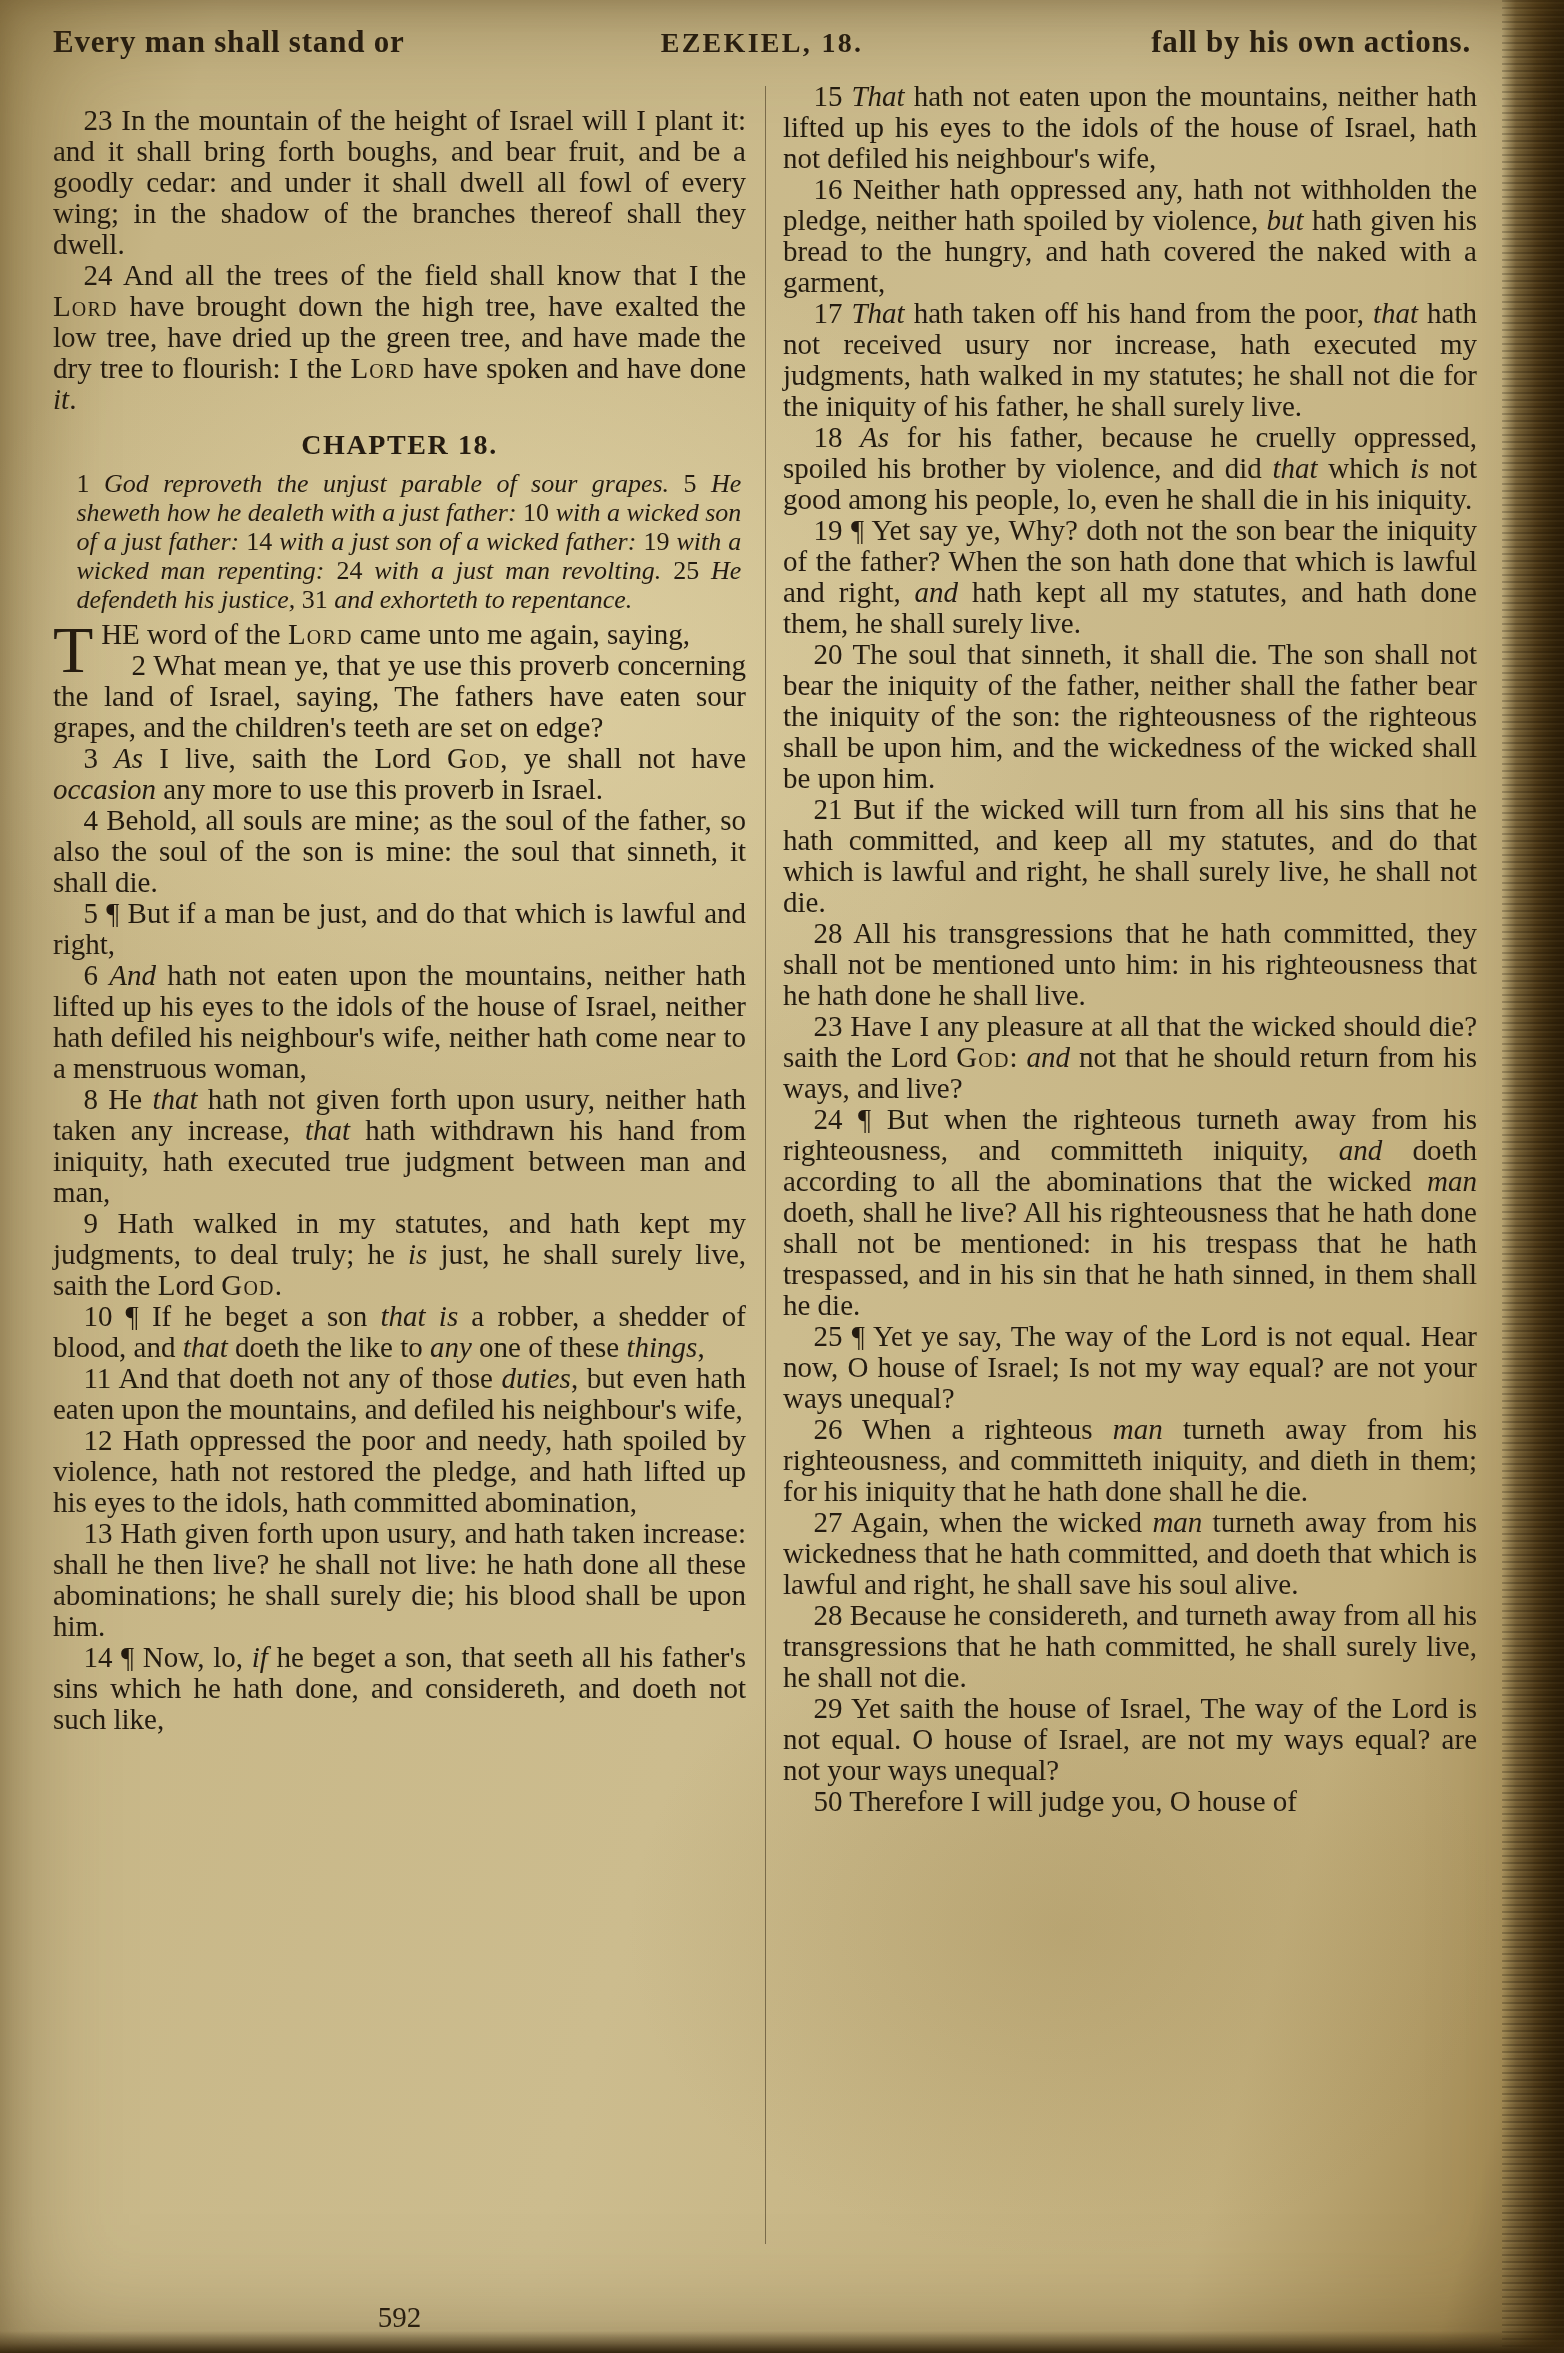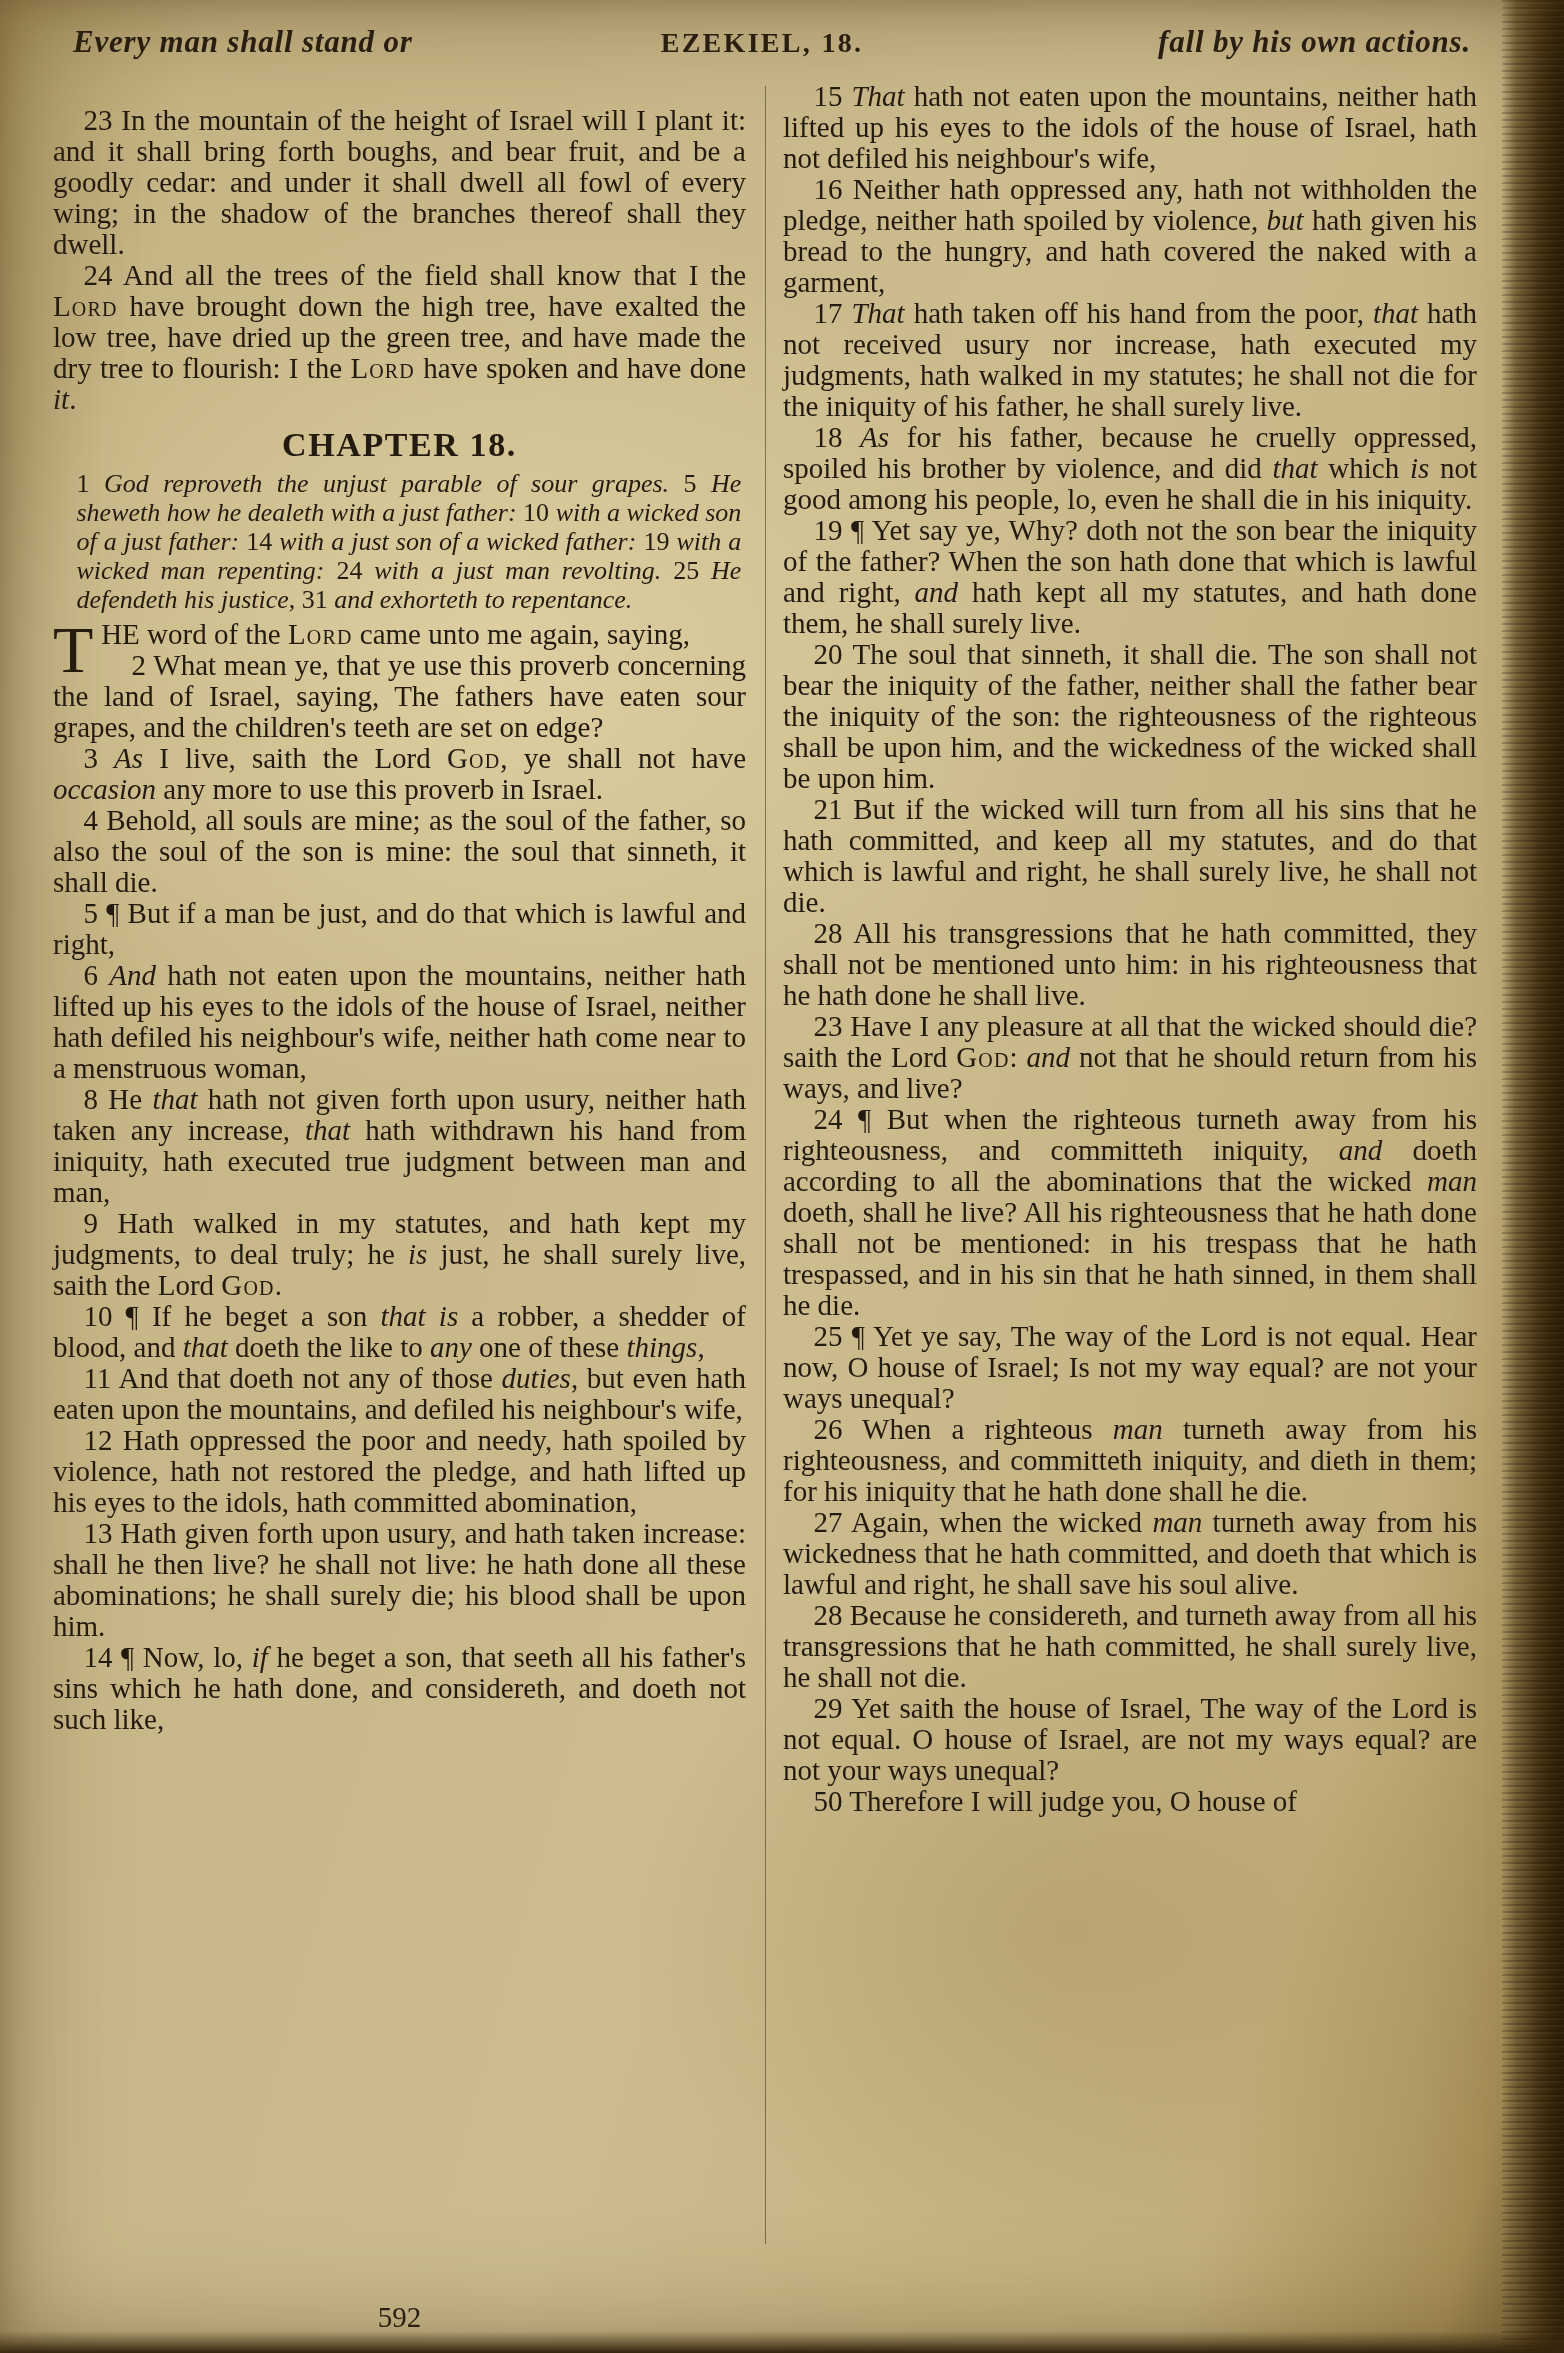--- a/index.html
+++ b/index.html
@@ -14,22 +14,22 @@
     background:
       radial-gradient(ellipse 782px 626px at 32% 28%, rgba(238,226,181,0.55), rgba(238,226,181,0) 72%),
       radial-gradient(ellipse 626px 469px at 68% 82%, rgba(148,124,70,0.28), rgba(148,124,70,0) 70%),
       linear-gradient(105deg, #b29e6a 0%, #c6b585 10%, #ccbc8e 52%, #c3b07e 82%, #a68e58 94%, #6d5830 100%);
   }
   .running-head {
     position: absolute; top: 23.5px; left: 53px; right: 94px;
     display: flex; align-items: baseline;
   }
   .head-left, .head-right {
-    flex: 1 1 0; font-style: italic; font-weight: bold; font-size: 31px;
-    letter-spacing: 0.8px; white-space: nowrap; margin-left: 20px;
+    flex: 1 1 0; font-weight: bold; font-size: 31px;
+    letter-spacing: 0.8px; white-space: nowrap;
   }
   .head-left { text-align: left; }
   .head-right { text-align: right; }
   .head-center {
     flex: 0 0 auto; font-weight: bold; font-size: 28px; letter-spacing: 2.3px;
     text-align: center; padding: 0 31px; white-space: nowrap;
   }
   .columns {
     position: absolute; top: 81px; left: 53px; right: 88px; bottom: 47px;
     display: flex; align-items: stretch;
@@ -42,21 +42,21 @@
   .col-divider {
     flex: 0 0 0px; border-left: 1.6px solid rgba(44,31,13,0.5);
     margin: 4.7px 17px 63px 19px;
   }
   .col-right-sec { flex: 1 1 auto; }
   .verse { margin: 0; text-indent: 1.05em; }
   .verse.dropcap-verse { text-indent: 0; }
   .it { font-style: italic; }
   .sc { font-variant: small-caps; letter-spacing: 0.04em; }
   .chapter-heading {
-    margin: 14px 0 9.4px 0; text-align: center; font-size: 34px;
+    margin: 14px 0 9.4px 0; text-align: center; font-size: 28px;
     font-weight: bold; letter-spacing: 1.6px; text-indent: 0;
   }
   .summary {
     margin: 0 4.7px 4.7px 23.5px; font-size: 26px; line-height: 29px;
     text-indent: 0;
   }
   .dropcap {
     float: left; font-size: 66px; line-height: 55px; padding: 3.1px 7.8px 0 0;
     font-weight: normal;
   }

